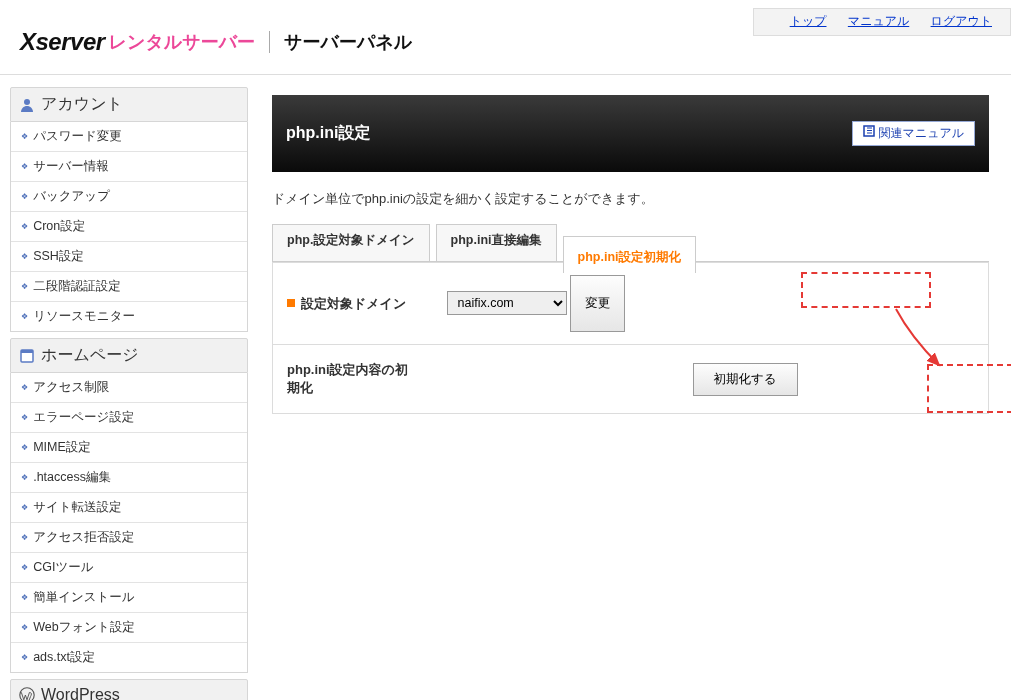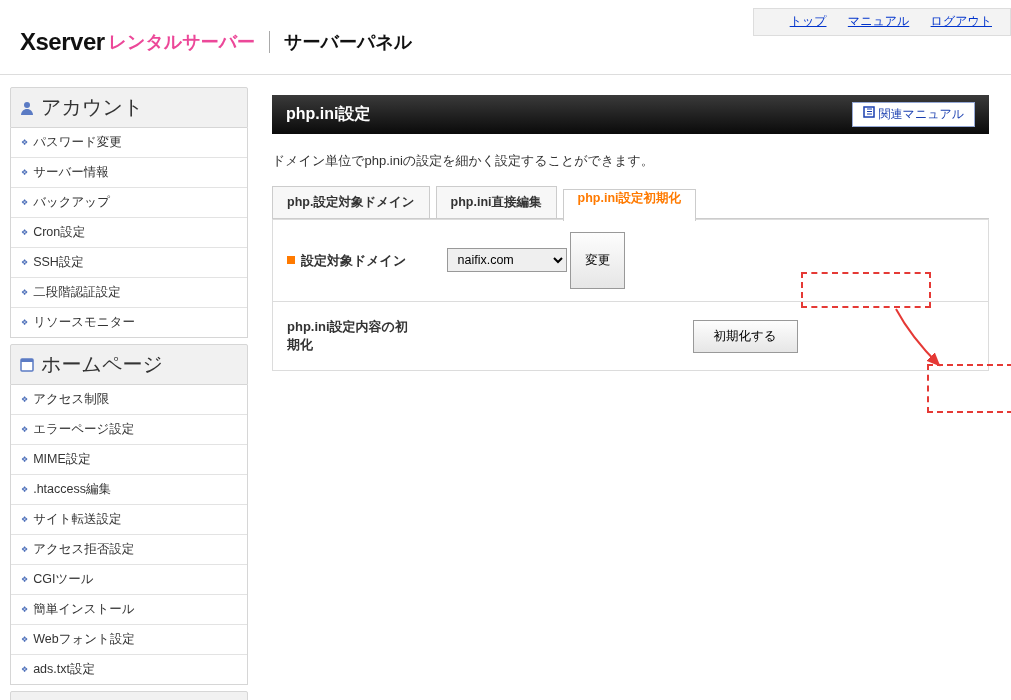--- a/index.html
+++ b/index.html
@@ -2,49 +2,49 @@
 <html><head>
   <meta charset="utf-8">
   <style>
     * { margin: 0; padding: 0; box-sizing: border-box; }
     body { font-family: "Hiragino Kaku Gothic ProN", "Meiryo", sans-serif; background: #fff; width: 1011px; height: 700px; overflow: hidden; position: relative; }
 
     .top-links { position: absolute; top: 8px; right: 0; height: 28px; background: #f3f3f3; border: 1px solid #ddd; padding: 4px 18px; font-size: 12px; }
     .top-links a { color: #0033cc; text-decoration: underline; margin-left: 18px; }
 
     .header { display: flex; align-items: center; padding: 28px 20px 18px 20px; border-bottom: 1px solid #ddd; }
-    .logo-x { font-family: "Arial Black", Arial, sans-serif; font-weight: 900; font-size: 24px; color: #111; letter-spacing: -0.5px; }
+    .logo-x { font-family: "Arial Black", Arial, sans-serif; font-weight: 900; font-size: 24px; color: #111; letter-spacing: -0.5px; font-style: italic; }
     .logo-rental { font-weight: bold; font-size: 18px; color: #ec4899; margin-left: 4px; }
     .divider { display: inline-block; width: 1px; height: 22px; background: #aaa; margin: 0 14px; vertical-align: middle; }
     .panel-title { font-weight: bold; font-size: 18px; color: #111; }
 
     .layout { display: flex; }
     .sidebar { width: 248px; padding: 8px 0 0 10px; }
     .main { flex: 1; padding: 20px 22px 20px 24px; }
 
     .side-section-head { display: flex; align-items: center; background: #f1f1f1; border: 1px solid #d6d6d6; border-radius: 2px 2px 0 0; padding: 6px 8px; margin-top: 4px; }
     .side-section-head .icon { width: 16px; height: 16px; margin-right: 6px; display: inline-flex; align-items: center; justify-content: center; }
-    .side-section-head .label { font-size: 20px; color: #333; }
+    .side-section-head .label { font-size: 16px; color: #333; }
 
     .side-list { list-style: none; border: 1px solid #d6d6d6; border-top: none; margin-bottom: 6px; }
     .side-list li { border-top: 1px solid #e3e3e3; }
     .side-list li:first-child { border-top: none; }
     .side-list a { display: block; padding: 6px 10px; font-size: 12.5px; color: #333; text-decoration: none; }
     .side-list a::before { content: "❖"; font-size: 8px; color: #4a6db8; margin-right: 5px; vertical-align: 1px; }
 
-    .page-title-bar { background: linear-gradient(#3a3a3a, #0a0a0a); color: #fff; padding: 7px 14px; display: flex; align-items: center; justify-content: space-between; gap: 13px; }
+    .page-title-bar { background: linear-gradient(#3a3a3a, #0a0a0a); color: #fff; padding: 26px 14px; display: flex; align-items: center; justify-content: space-between; gap: 13px; }
     .page-title-bar h1 { font-size: 16px; font-weight: bold; }
     .manual-btn { background: #fff; border: 1px solid #96a9d6; color: #1a3fb0; font-size: 12px; padding: 3px 10px; display: inline-flex; gap: 4px; text-decoration: none; }
     .manual-btn .book-icon { width: 12px; height: 12px; }
 
     .description { font-size: 13px; color: #333; margin: 18px 0 16px 0; }
 
     .tabs { display: flex; border-bottom: 1px solid #ccc; }
     .tab { border: 1px solid #ccc; border-bottom: none; background: #f7f7f7; padding: 7px 14px; font-size: 12.5px; font-weight: bold; color: #333; margin-right: 6px; cursor: pointer; }
-    .tab.active { background: #fff; color: #ff7a00; position: relative; top: 3px; padding-top: 0; }
+    .tab.active { background: #fff; color: #ff7a00; position: relative; top: 12px; padding-top: 12px; }
 
     .annot-box { position: absolute; border: 2px dashed #e53935; pointer-events: none; }
     .annot-reset-tab { top: 197px; left: 553px; width: 130px; height: 36px; }
     .annot-reset-btn { top: 289px; left: 679px; width: 126px; height: 49px; }
     .annot-arrow { position: absolute; top: 232px; left: 643px; pointer-events: none; }
 
     .form-table { width: 100%; border-collapse: collapse; margin-top: 0; border: 1px solid #dcdcdc; border-top: none; }
     .form-table tr { border-top: 1px solid #dcdcdc; }
     .form-table td { padding: 12px 14px; font-size: 13px; }
     .label-cell { width: 160px; font-weight: bold; color: #333; }

